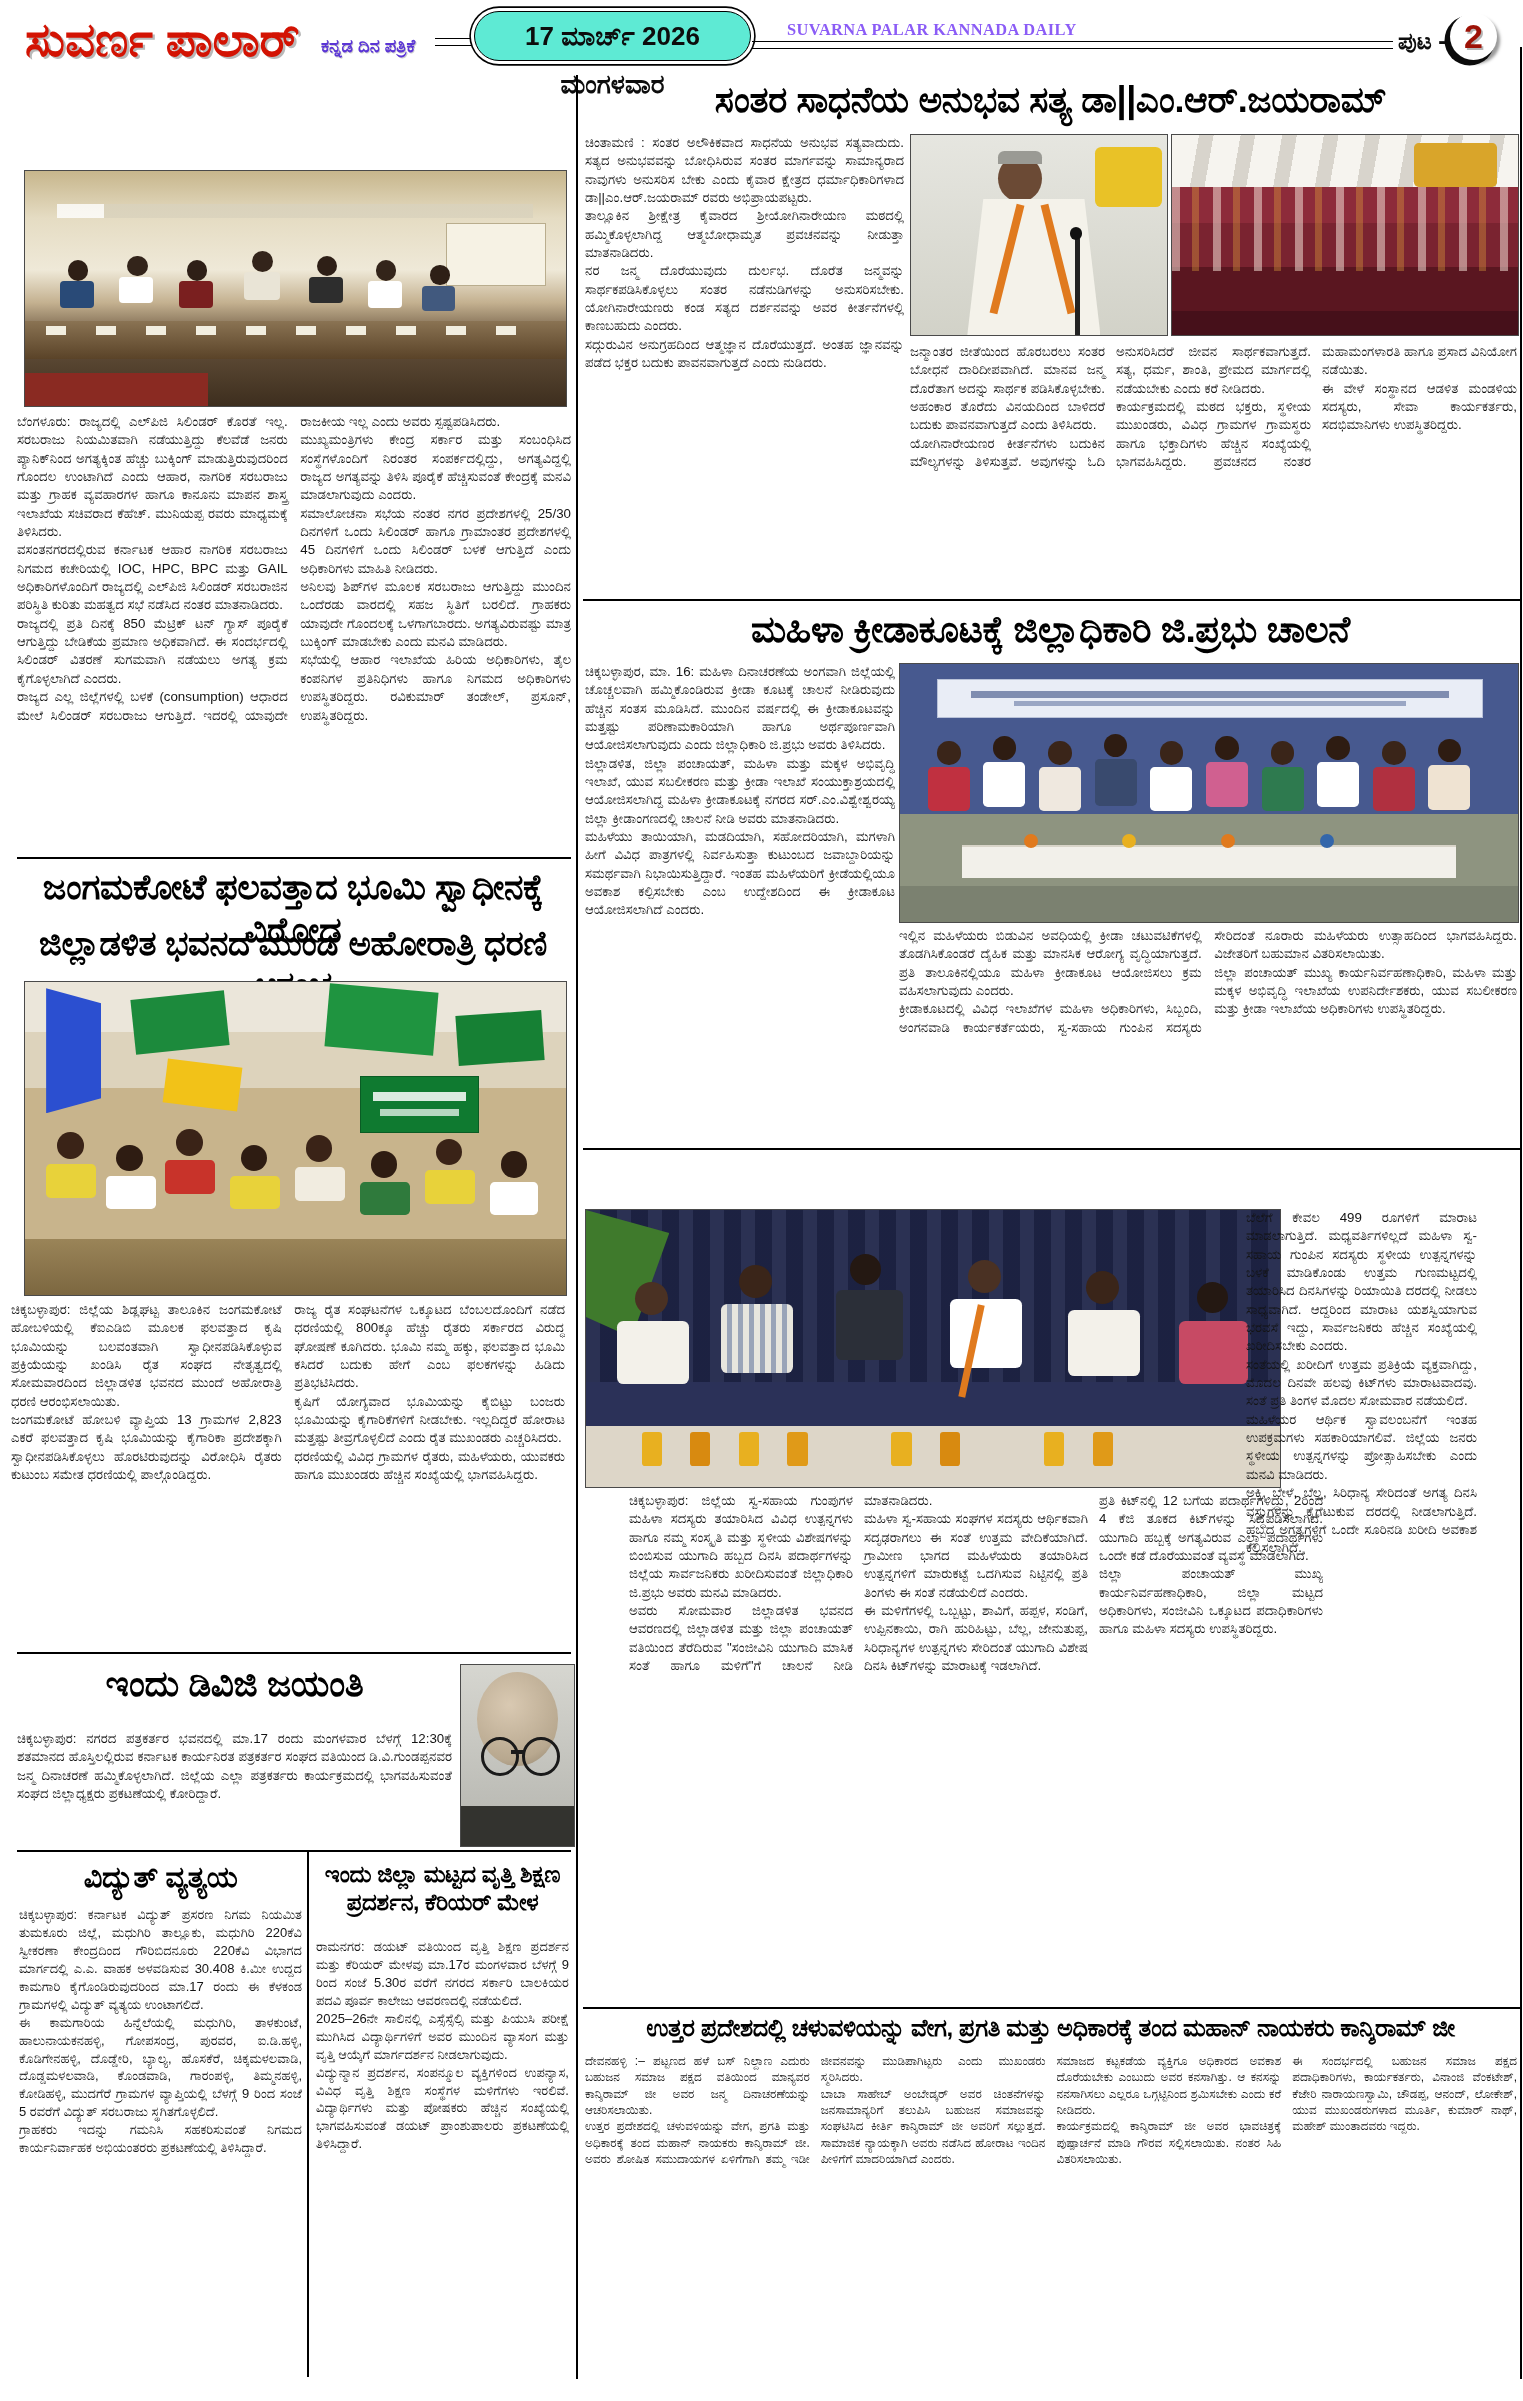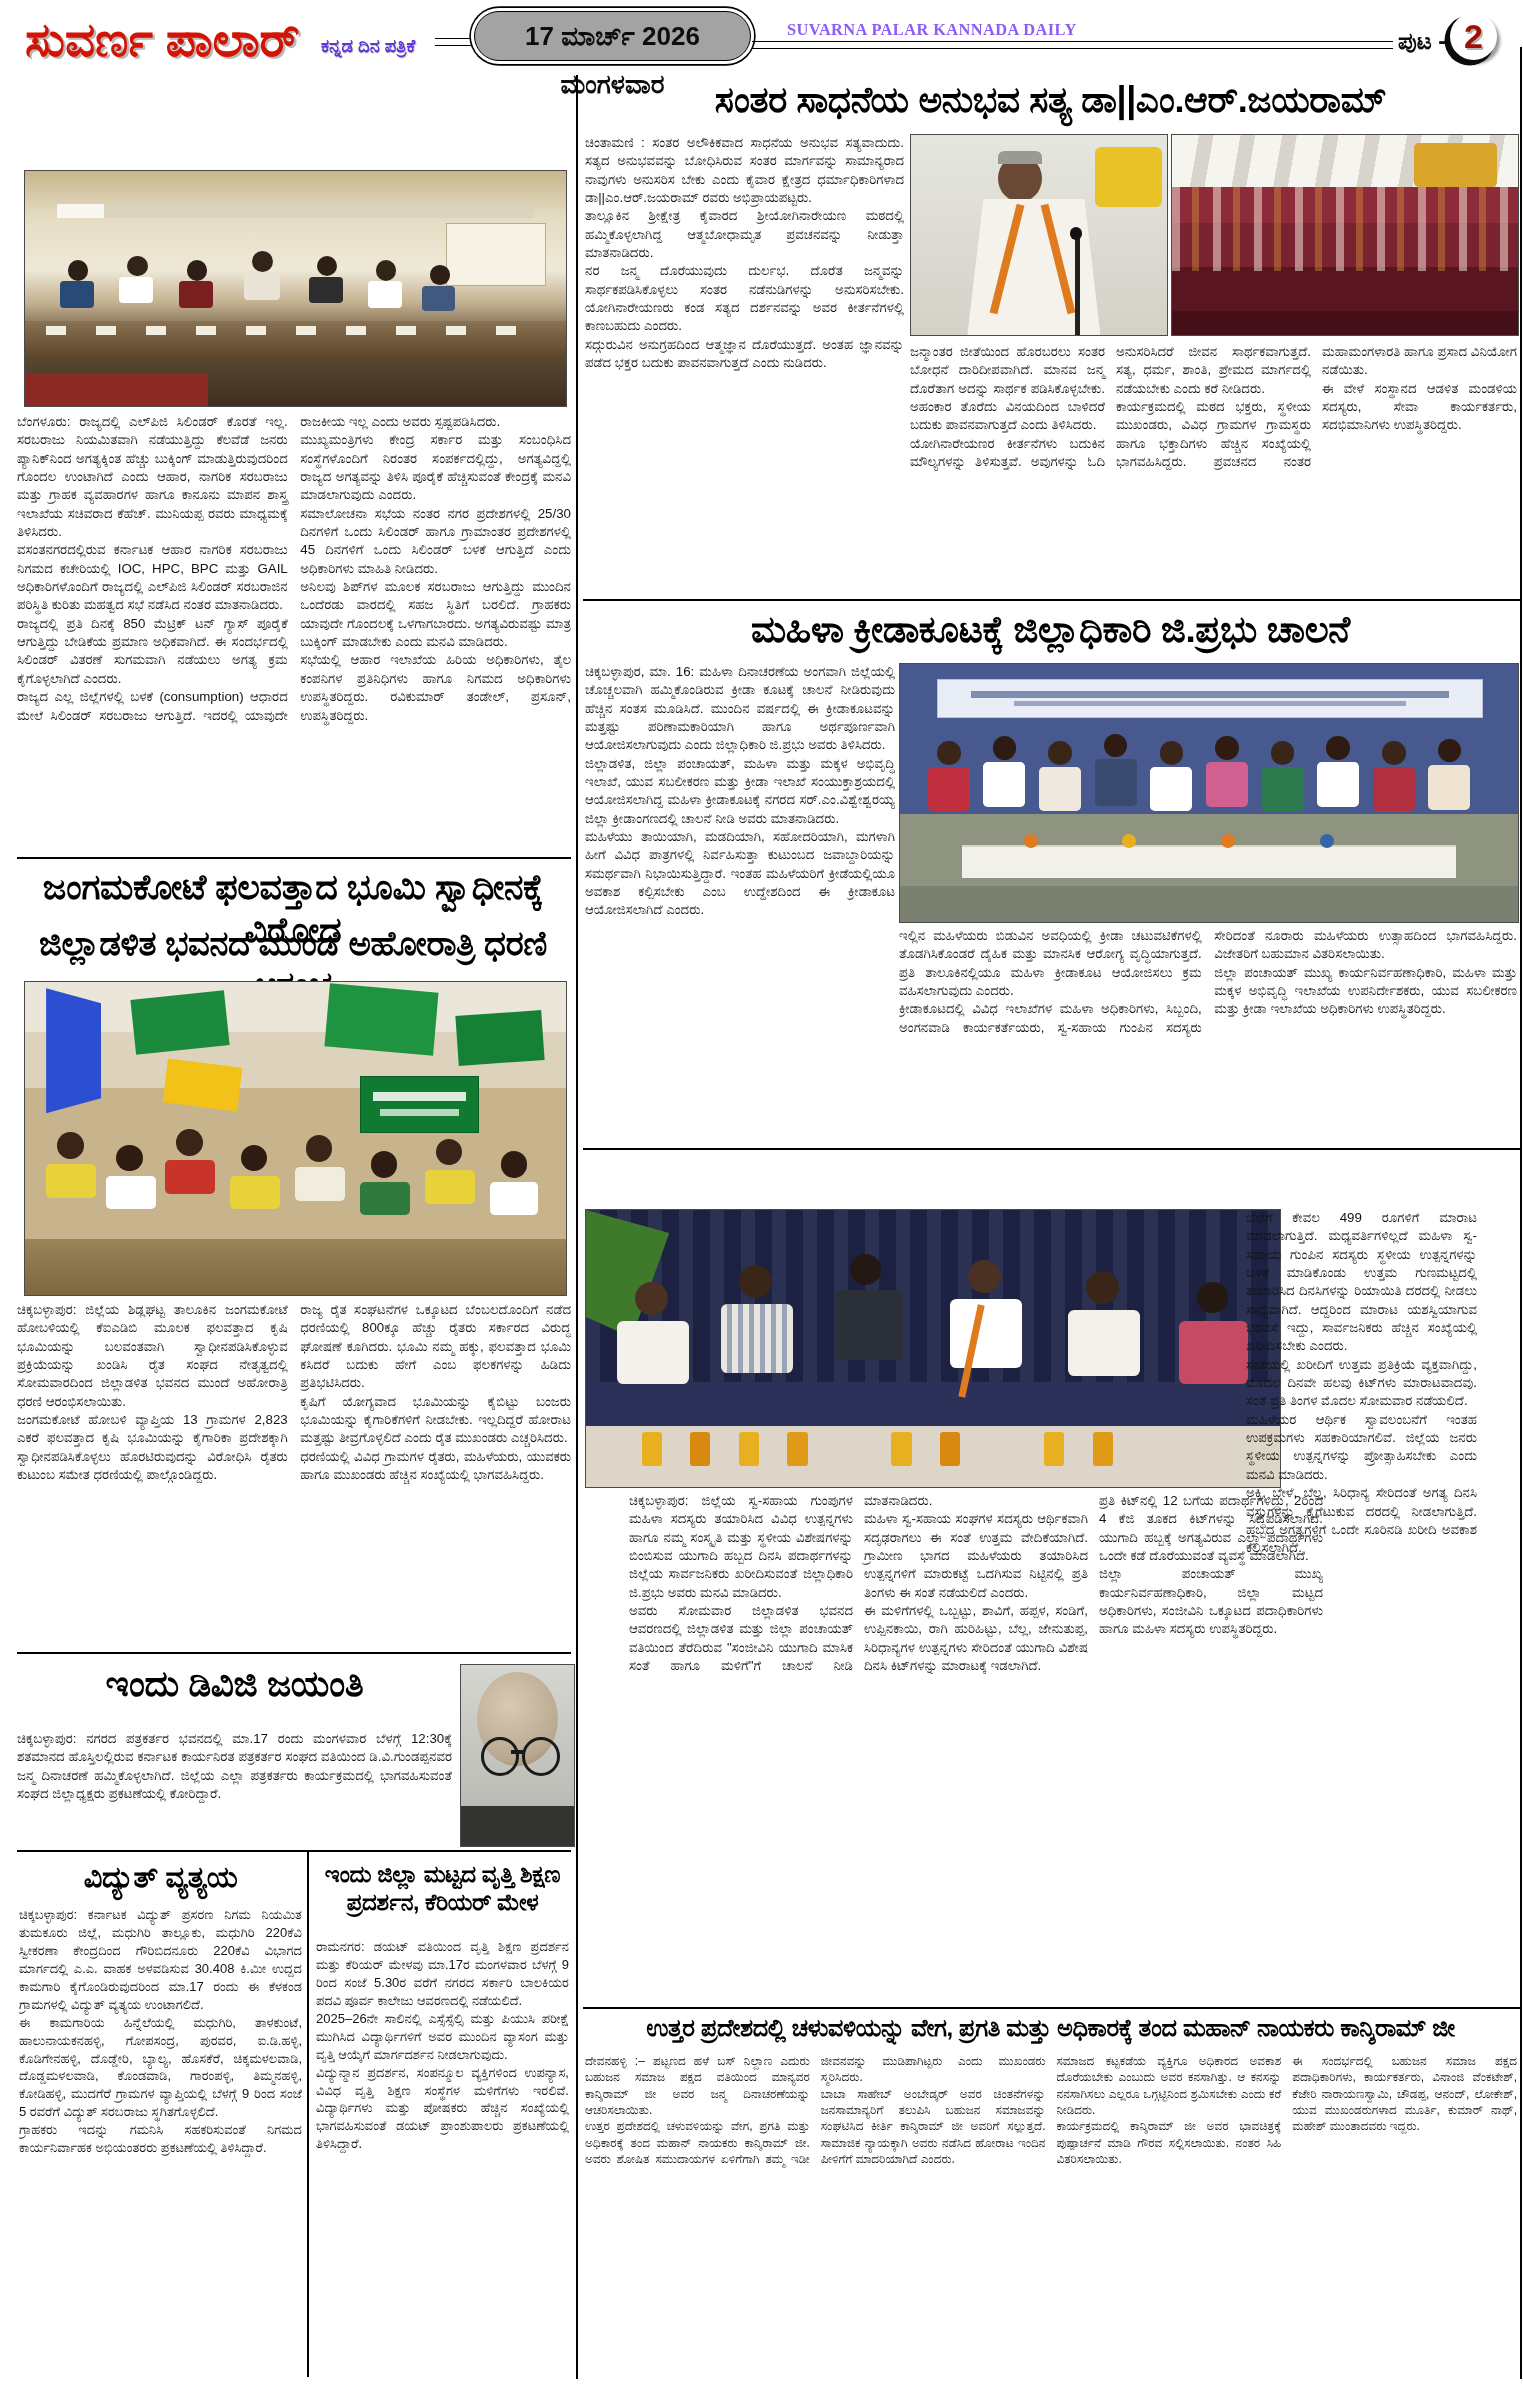--- a/index.html
+++ b/index.html
@@ -11,21 +11,21 @@
   .rule{position:absolute;background:#000;}
   .vline{position:absolute;background:#000;}
   .photo{position:absolute;overflow:hidden;border:0.8px solid #4a4a4a;}
   .ph-el{position:absolute;}
   .hd{position:absolute;border-radius:50%;}
   .dline{position:absolute;height:6.3px;border-top:1.6px solid #000;border-bottom:1.6px solid #000;}
   
   .masthead{font-size:47px;font-weight:800;color:#d31303;text-shadow:2.3px 2.3px 0 #b9b9b9;line-height:1;}
   .tagline{font-size:18px;font-weight:700;color:#5b35d6;text-shadow:0.8px 0.8px 0 #cfcfcf;}
   .datepill{border:1.6px solid #000;border-radius:28px;box-shadow:0 0 0 3.1px #fff,0 0 0 4.7px #000;
-            text-align:center;font-size:26px;font-weight:700;background:#a3a3a3;}
+            text-align:center;font-size:26px;font-weight:700;background:#5eead4;}
   .entitle{font-size:16.4px;font-weight:700;color:#8b5cf6;font-family:"Liberation Serif",serif;letter-spacing:0.4px;}
   .pagelabel{font-size:23px;font-weight:700;}
   .pagecircle{width:47px;height:47px;border-radius:50%;background:#fff;
               box-shadow:-3.9px 3.9px 0 1.6px #0b0b0b,3.1px 3.9px 3.1px #9a9a9a;
               display:flex;align-items:center;justify-content:center;}
   .pagenum{font-size:34px;font-weight:800;color:#9d1206;text-shadow:1.6px 1.6px 0 #b5b5b5;}
   .col2{column-count:2;column-gap:12.5px;}
   .col3{column-count:3;column-gap:11px;}
   .col4{column-count:4;column-gap:11px;}
 </style>
@@ -107,21 +107,21 @@
       <span class="ph-el" style="left:50%;top:59%;width:50px;height:34px;background:#f1ece0;border-radius:4.7px;"></span>
     <span class="hd" style="left:64%;top:54%;width:26.6px;height:26.6px;background:#2e1c12;"></span>
       <span class="ph-el" style="left:62%;top:64%;width:50px;height:33px;background:#2f7a3c;border-radius:4.7px;"></span>
     <span class="hd" style="left:76%;top:50%;width:26.6px;height:26.6px;background:#3a2317;"></span>
       <span class="ph-el" style="left:74%;top:60%;width:50px;height:34px;background:#e8d23a;border-radius:4.7px;"></span>
     <span class="hd" style="left:88%;top:54%;width:26.6px;height:26.6px;background:#2e1c12;"></span>
       <span class="ph-el" style="left:86%;top:64%;width:48px;height:33px;background:#ffffff;border-radius:4.7px;"></span>
     <div class="ph-el" style="left:0;top:82%;width:100%;height:18%;background:linear-gradient(#9a8458,#7c6740);"></div>
   </div>
 
-  <div class="abs btxt col2" style="left:17px;top:1301px;width:554px;height:346px;overflow:hidden;">ಚಿಕ್ಕಬಳ್ಳಾಪುರ: ಜಿಲ್ಲೆಯ ಶಿಡ್ಲಘಟ್ಟ ತಾಲೂಕಿನ ಜಂಗಮಕೋಟೆ ಹೋಬಳಿಯಲ್ಲಿ ಕೆಐಎಡಿಬಿ ಮೂಲಕ ಫಲವತ್ತಾದ ಕೃಷಿ ಭೂಮಿಯನ್ನು ಬಲವಂತವಾಗಿ ಸ್ವಾಧೀನಪಡಿಸಿಕೊಳ್ಳುವ ಪ್ರಕ್ರಿಯೆಯನ್ನು ಖಂಡಿಸಿ ರೈತ ಸಂಘದ ನೇತೃತ್ವದಲ್ಲಿ ಸೋಮವಾರದಿಂದ ಜಿಲ್ಲಾಡಳಿತ ಭವನದ ಮುಂದೆ ಅಹೋರಾತ್ರಿ ಧರಣಿ ಆರಂಭಿಸಲಾಯಿತು.
+  <div class="abs btxt col2" style="left:11px;top:1301px;width:554px;height:346px;overflow:hidden;">ಚಿಕ್ಕಬಳ್ಳಾಪುರ: ಜಿಲ್ಲೆಯ ಶಿಡ್ಲಘಟ್ಟ ತಾಲೂಕಿನ ಜಂಗಮಕೋಟೆ ಹೋಬಳಿಯಲ್ಲಿ ಕೆಐಎಡಿಬಿ ಮೂಲಕ ಫಲವತ್ತಾದ ಕೃಷಿ ಭೂಮಿಯನ್ನು ಬಲವಂತವಾಗಿ ಸ್ವಾಧೀನಪಡಿಸಿಕೊಳ್ಳುವ ಪ್ರಕ್ರಿಯೆಯನ್ನು ಖಂಡಿಸಿ ರೈತ ಸಂಘದ ನೇತೃತ್ವದಲ್ಲಿ ಸೋಮವಾರದಿಂದ ಜಿಲ್ಲಾಡಳಿತ ಭವನದ ಮುಂದೆ ಅಹೋರಾತ್ರಿ ಧರಣಿ ಆರಂಭಿಸಲಾಯಿತು.
 ಜಂಗಮಕೋಟೆ ಹೋಬಳಿ ವ್ಯಾಪ್ತಿಯ 13 ಗ್ರಾಮಗಳ 2,823 ಎಕರೆ ಫಲವತ್ತಾದ ಕೃಷಿ ಭೂಮಿಯನ್ನು ಕೈಗಾರಿಕಾ ಪ್ರದೇಶಕ್ಕಾಗಿ ಸ್ವಾಧೀನಪಡಿಸಿಕೊಳ್ಳಲು ಹೊರಟಿರುವುದನ್ನು ವಿರೋಧಿಸಿ ರೈತರು ಕುಟುಂಬ ಸಮೇತ ಧರಣಿಯಲ್ಲಿ ಪಾಲ್ಗೊಂಡಿದ್ದರು.
 ರಾಜ್ಯ ರೈತ ಸಂಘಟನೆಗಳ ಒಕ್ಕೂಟದ ಬೆಂಬಲದೊಂದಿಗೆ ನಡೆದ ಧರಣಿಯಲ್ಲಿ 800ಕ್ಕೂ ಹೆಚ್ಚು ರೈತರು ಸರ್ಕಾರದ ವಿರುದ್ಧ ಘೋಷಣೆ ಕೂಗಿದರು. ಭೂಮಿ ನಮ್ಮ ಹಕ್ಕು, ಫಲವತ್ತಾದ ಭೂಮಿ ಕಸಿದರೆ ಬದುಕು ಹೇಗೆ ಎಂಬ ಫಲಕಗಳನ್ನು ಹಿಡಿದು ಪ್ರತಿಭಟಿಸಿದರು.
 ಕೃಷಿಗೆ ಯೋಗ್ಯವಾದ ಭೂಮಿಯನ್ನು ಕೈಬಿಟ್ಟು ಬಂಜರು ಭೂಮಿಯನ್ನು ಕೈಗಾರಿಕೆಗಳಿಗೆ ನೀಡಬೇಕು. ಇಲ್ಲದಿದ್ದರೆ ಹೋರಾಟ ಮತ್ತಷ್ಟು ತೀವ್ರಗೊಳ್ಳಲಿದೆ ಎಂದು ರೈತ ಮುಖಂಡರು ಎಚ್ಚರಿಸಿದರು.
 ಧರಣಿಯಲ್ಲಿ ವಿವಿಧ ಗ್ರಾಮಗಳ ರೈತರು, ಮಹಿಳೆಯರು, ಯುವಕರು ಹಾಗೂ ಮುಖಂಡರು ಹೆಚ್ಚಿನ ಸಂಖ್ಯೆಯಲ್ಲಿ ಭಾಗವಹಿಸಿದ್ದರು.</div>
 
   <div class="rule" style="left:17px;top:1652px;width:554px;height:1.6px;"></div>
 
   <div class="abs hl" style="left:31px;top:1662px;width:407px;font-size:36px;">ಇಂದು ಡಿವಿಜಿ ಜಯಂತಿ</div>
   <div class="photo" style="left:460px;top:1664px;width:113px;height:181px;background:linear-gradient(#d6d6d0,#b4b4ae);">
     <span class="hd" style="left:14%;top:4%;width:72%;height:52%;background:radial-gradient(circle at 40% 35%,#d9c9b2,#b8a88f 70%,#8d7f6a);"></span>

